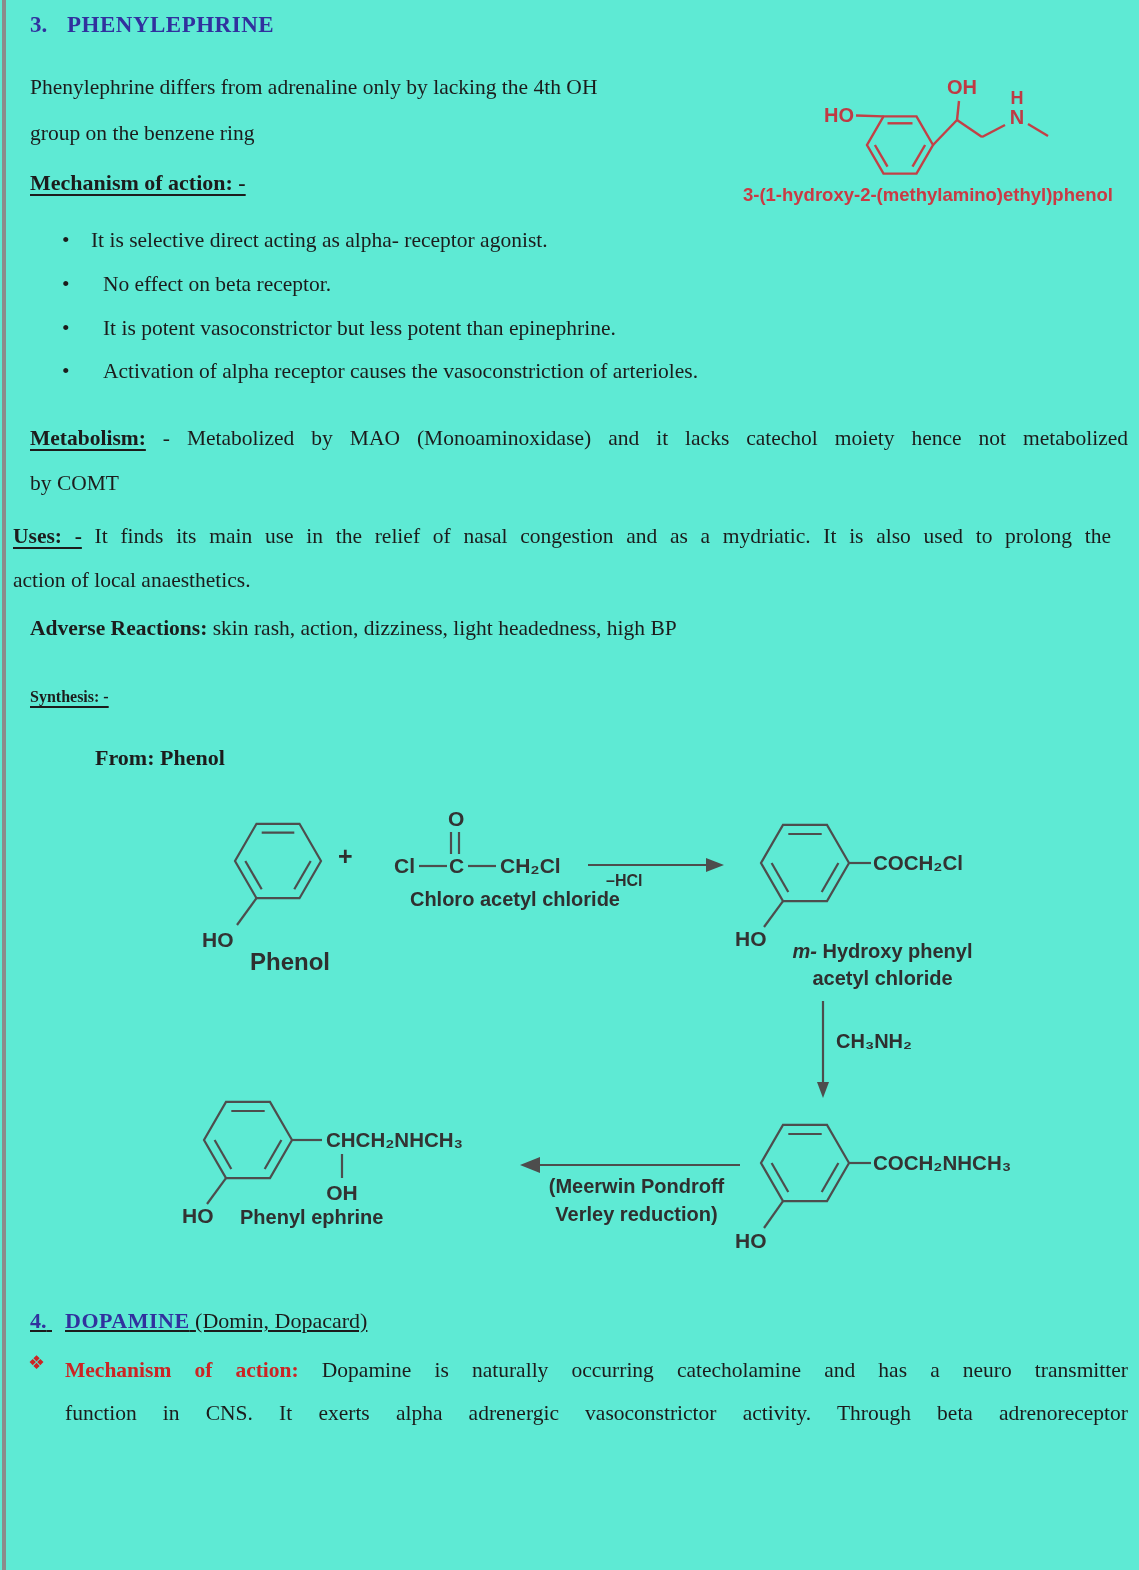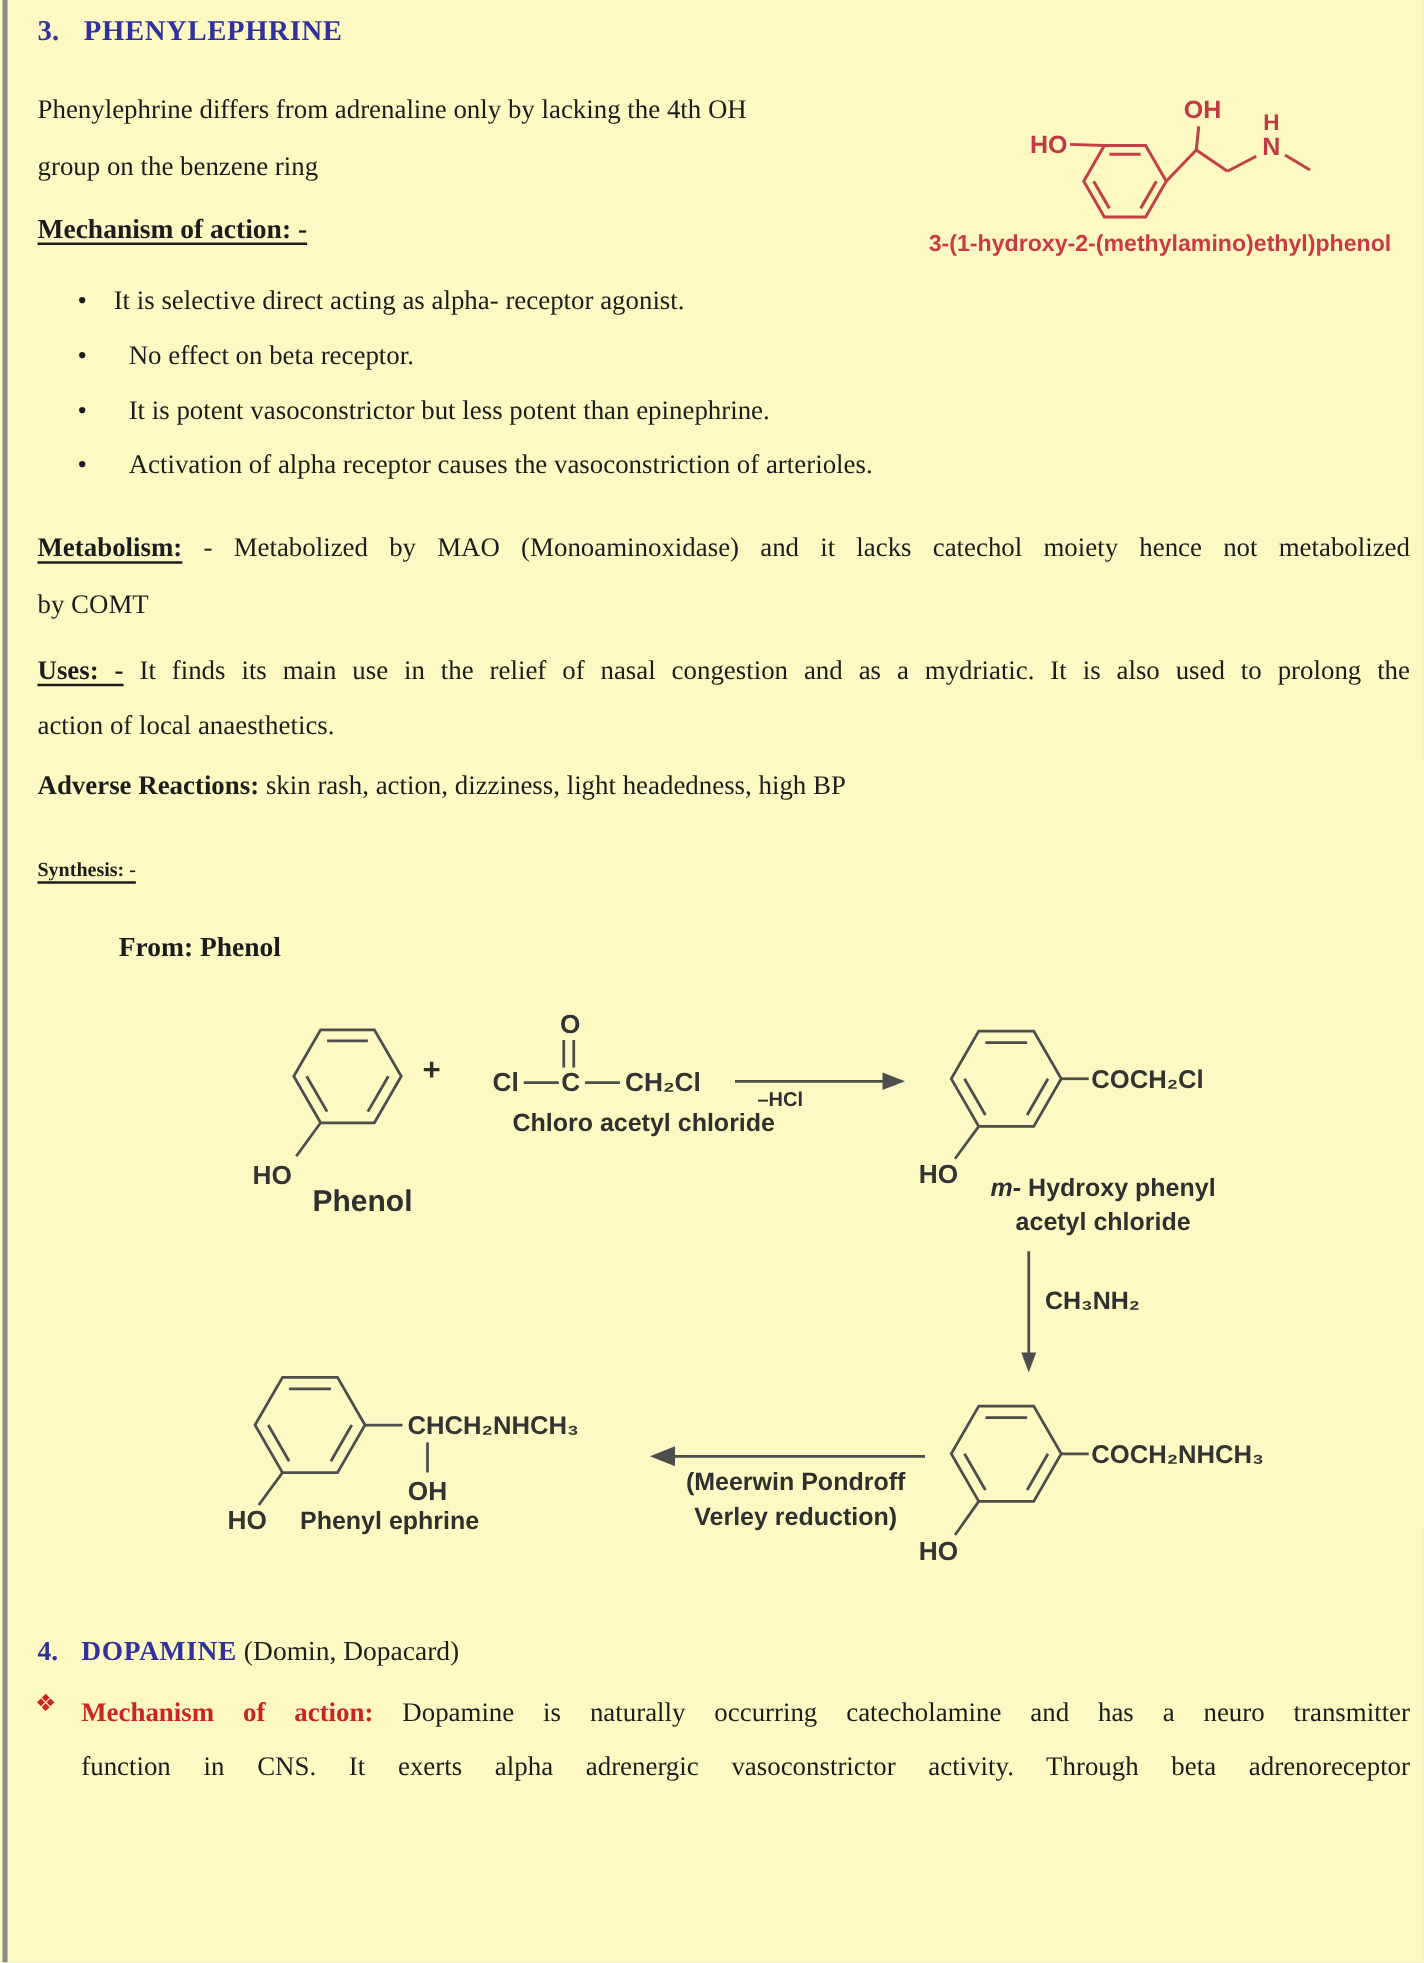--- a/index.html
+++ b/index.html
@@ -1,16 +1,16 @@
 <!DOCTYPE html>
 <html><head>
 <meta charset="utf-8">
 <style>
   html,body{margin:0;padding:0;background:#e8e8e8;}
-  #page{position:relative;width:1139px;height:1570px;background:#fef9c3;overflow:hidden;
+  #page{position:relative;width:1139px;height:1570px;background:#5eead4;overflow:hidden;
         font-family:"Liberation Serif","DejaVu Serif",serif;color:#1c1c1c;}
   .abs{position:absolute;}
   .sans{font-family:"Liberation Sans","DejaVu Sans",sans-serif;}
   .bold{font-weight:700;}
   .uline{text-decoration:underline;text-decoration-thickness:2px;text-underline-offset:4px;}
   .blue{color:#31319e;}
   .red{color:#cc2424;}
   .schemetext{color:#2f2f2f;font-weight:700;}
   .jlast{text-align:justify;text-align-last:justify;}
   .body-line{font-size:21.5px;}
@@ -75,21 +75,21 @@
     <span style="margin-left:28px;">Activation of alpha receptor causes the vasoconstriction of arterioles.</span>
   </div>
 
   <div class="abs body-line" style="left:30px;top:416px;width:1098px;line-height:45px;">
     <div class="jlast">
       <span class="bold uline">Metabolism:</span><span> - Metabolized by MAO (Monoaminoxidase) and it lacks catechol moiety hence not metabolized</span>
     </div>
     <div>by COMT</div>
   </div>
 
-  <div class="abs body-line" style="left:30px;top:514px;width:1098px;line-height:44px;">
+  <div class="abs body-line" style="left:13px;top:514px;width:1098px;line-height:44px;">
     <div class="jlast">
       <span class="bold uline">Uses: -</span><span> It finds its main use in the relief of nasal congestion and as a mydriatic. It is also used to prolong the</span>
     </div>
     <div>action of local anaesthetics.</div>
   </div>
 
   <div class="abs body-line" style="left:30px;top:616px;">
     <span class="bold">Adverse Reactions:</span><span> skin rash, action, dizziness, light headedness, high BP</span>
   </div>
 
@@ -175,21 +175,21 @@
     <line x1="106.7" y1="99" x2="123.4" y2="70"></line>
     <line x1="134" y1="70" x2="164" y2="70"></line>
     <text x="168" y="77" font-size="20.5">CHCH₂NHCH₃</text>
     <line x1="184" y1="84" x2="184" y2="108"></line>
     <text x="184" y="130" font-size="21" text-anchor="middle">OH</text>
     <line x1="68" y1="108.1" x2="49" y2="134"></line>
     <text x="24" y="153" font-size="21">HO</text>
   </svg>
   <div class="abs sans schemetext" style="left:240px;top:1206px;font-size:20px;">Phenyl ephrine</div>
 
-  <div class="abs" style="left:30px;top:1308px;font-size:22px;">
+  <div class="abs" style="left:30px;top:1308px;font-size:22px;text-decoration:underline;">
     <span class="bold blue">4.</span>
     <span class="bold blue" style="margin-left:13px;letter-spacing:0.5px;">DOPAMINE</span>
     <span> (Domin, Dopacard)</span>
   </div>
 
   <div class="abs red" style="left:28px;top:1351px;font-size:19px;">❖</div>
   <div class="abs body-line" style="left:65px;top:1349px;width:1063px;line-height:43px;">
     <div class="jlast">
       <span class="bold red">Mechanism of action:</span><span> Dopamine is naturally occurring catecholamine and has a neuro transmitter</span>
     </div>

